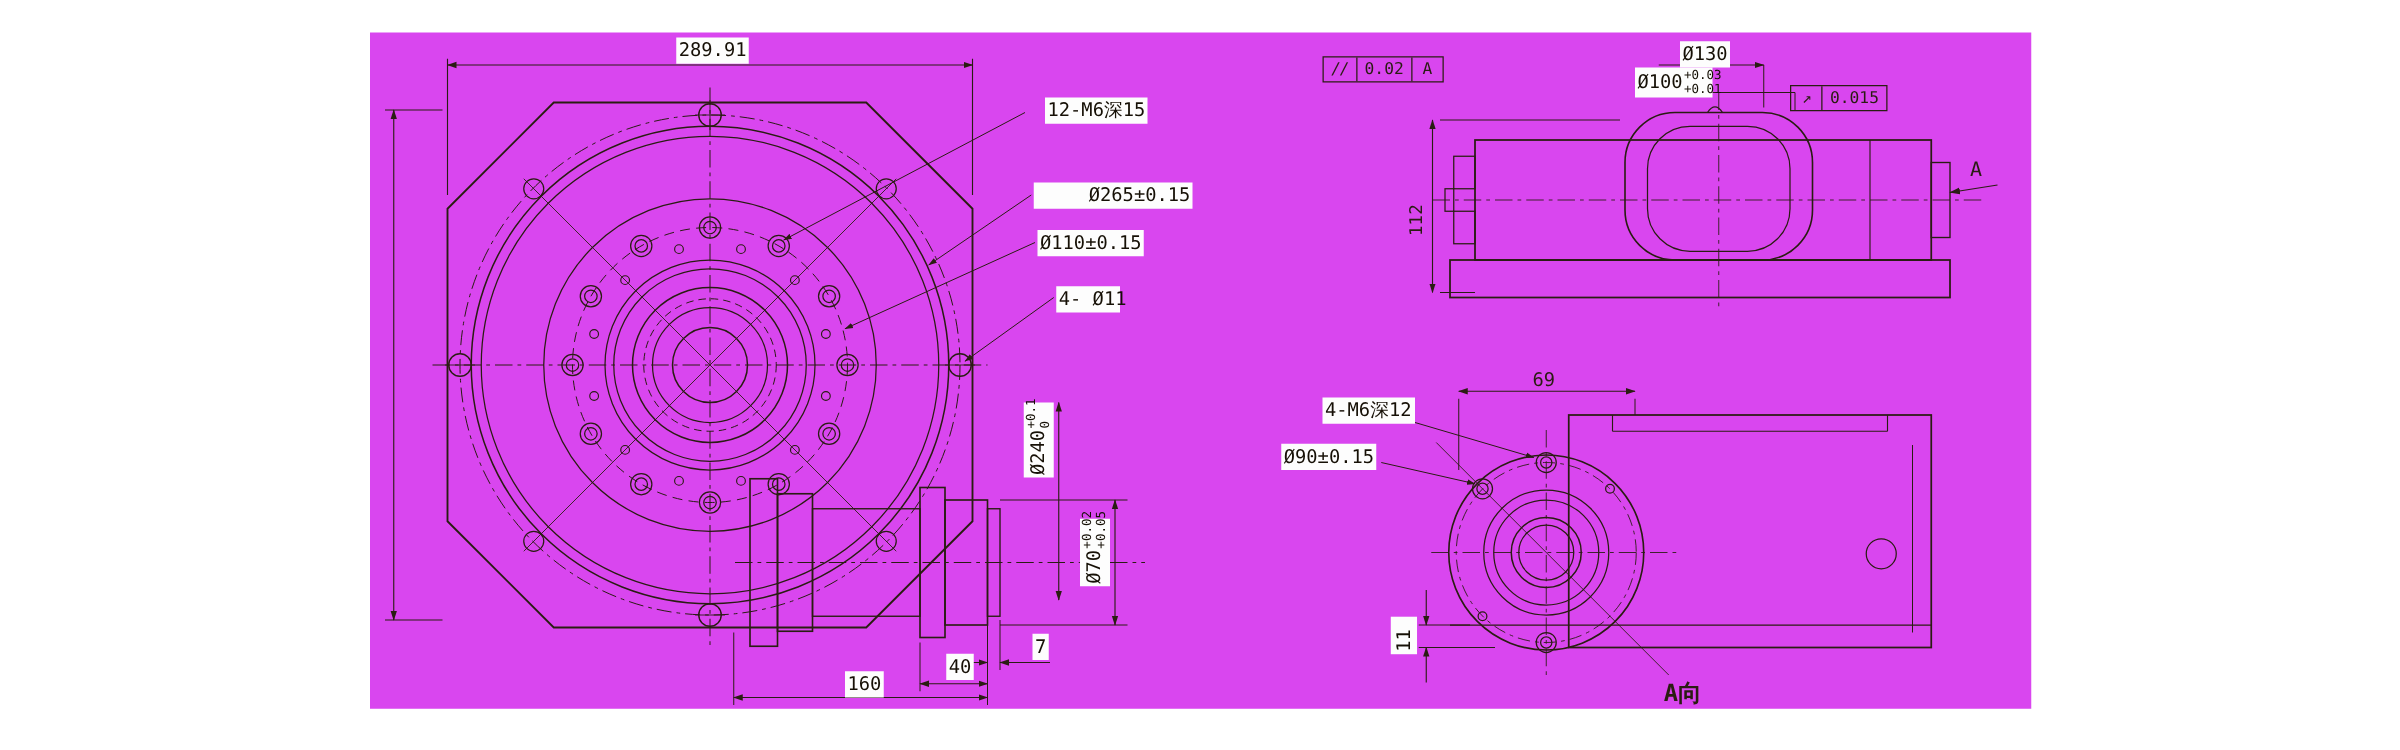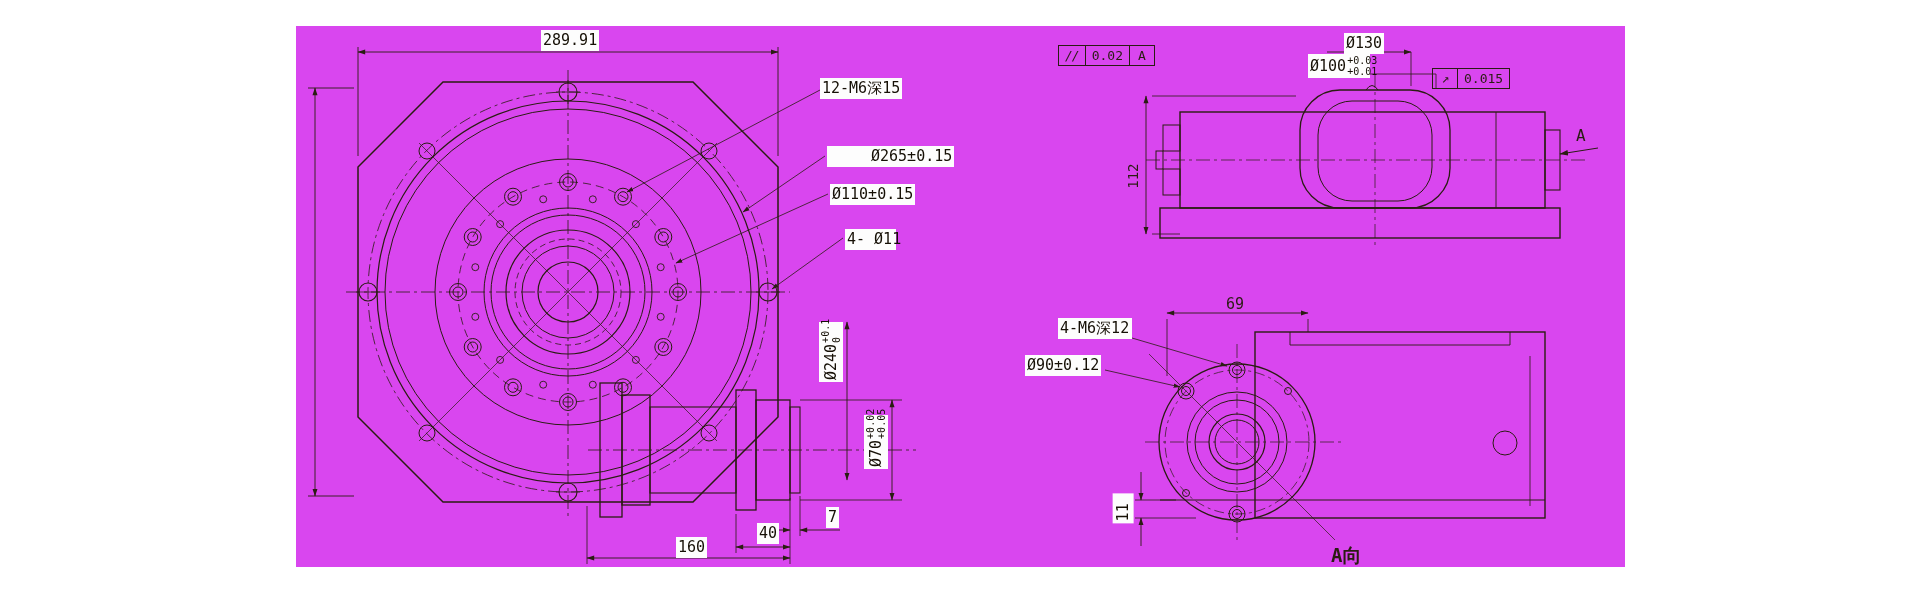--- a/index.html
+++ b/index.html
@@ -224,21 +224,21 @@
     <line x1="845" y1="446" x2="845" y2="474" stroke-width="0.9" marker-end="url(#te)"></line>
     <line x1="845" y1="520" x2="845" y2="492" stroke-width="0.9" marker-end="url(#te)"></line>
 
     <line x1="836" y1="312" x2="931" y2="340" stroke-width="0.8" marker-end="url(#te)"></line>
     <line x1="809" y1="344" x2="884" y2="361" stroke-width="0.8" marker-end="url(#te)"></line>
   </g>
 </svg>
 
   <div class="chip" style="left:245px;top:4px;">289.91</div>
 
-  <div class="chip" style="left:524px;top:52px;width:78px;">12-M6深15</div>
+  <div class="chip" style="left:540px;top:52px;width:78px;">12-M6深15</div>
 
   <div class="chip" style="left:531px;top:120px;padding-left:44px;">Ø265±0.15</div>
 
   <div class="chip" style="left:534px;top:158px;">Ø110±0.15</div>
 
   <div class="chip" style="left:549px;top:203px;width:47px;">4- Ø11</div>
 
   <div class="chip rot" style="left:505px;top:314px;width:56px;">
     <span>Ø240</span><span class="tol">
         <span>+0.1</span>
@@ -276,21 +276,21 @@
     <span>↗</span>
     <span>0.015</span>
   </div>
 
   <div class="dtext rot small112" style="left:821px;top:137px;width:34px;">112</div>
 
   <div class="dtext viewA" style="left:1280px;top:100px;">A</div>
 
   <div class="chip" style="left:762px;top:292px;width:70px;">4-M6深12</div>
 
-  <div class="chip" style="left:729px;top:329px;">Ø90±0.12</div>
+  <div class="chip" style="left:729px;top:329px;">Ø90±0.15</div>
 
   <div class="dtext" style="left:930px;top:269px;">69</div>
 
   <div class="chip rot" style="left:812px;top:472px;width:26px;">11</div>
 
   <div class="dtext cap" style="left:1035px;top:518px;">A向</div>
 
 </div>
 
 </body></html>

